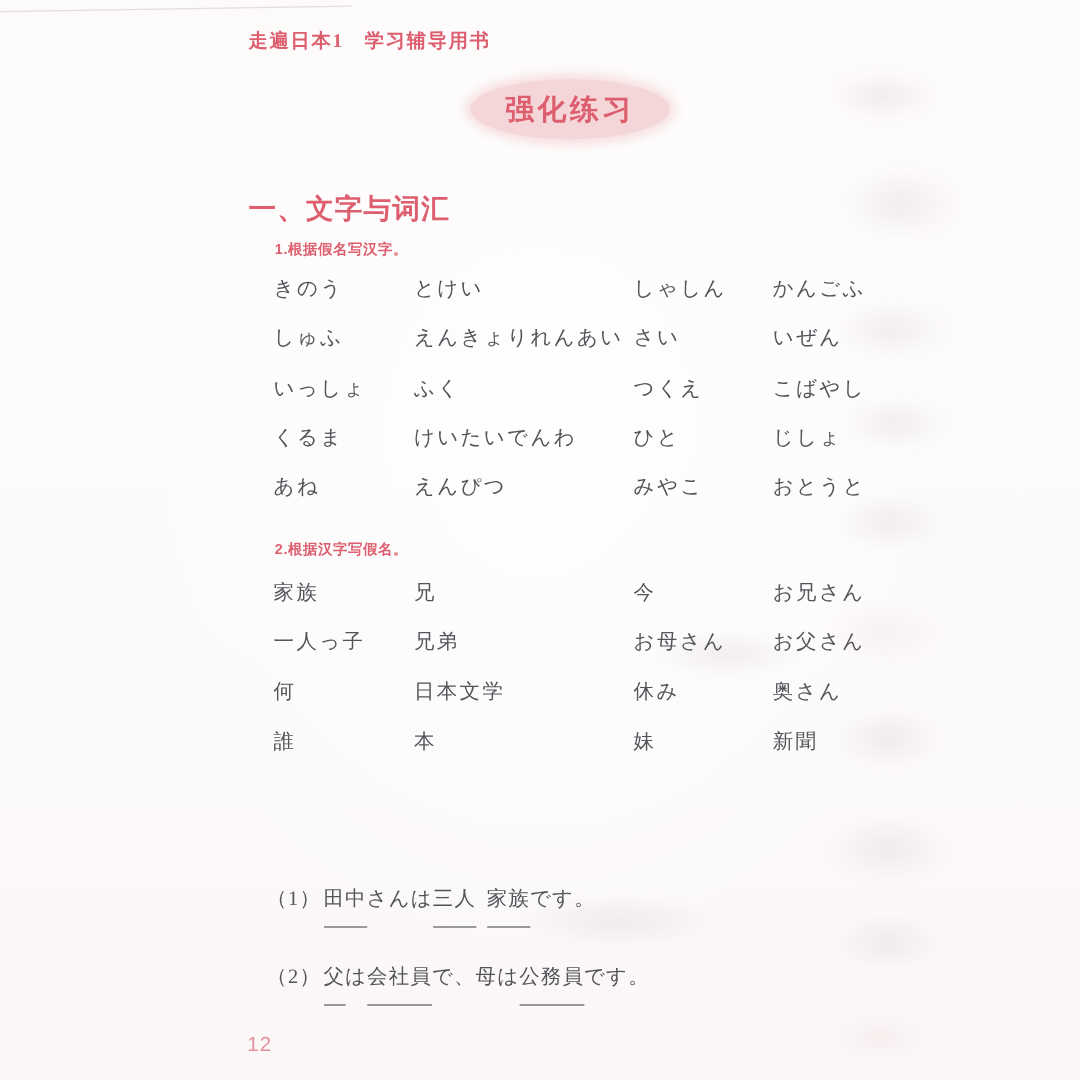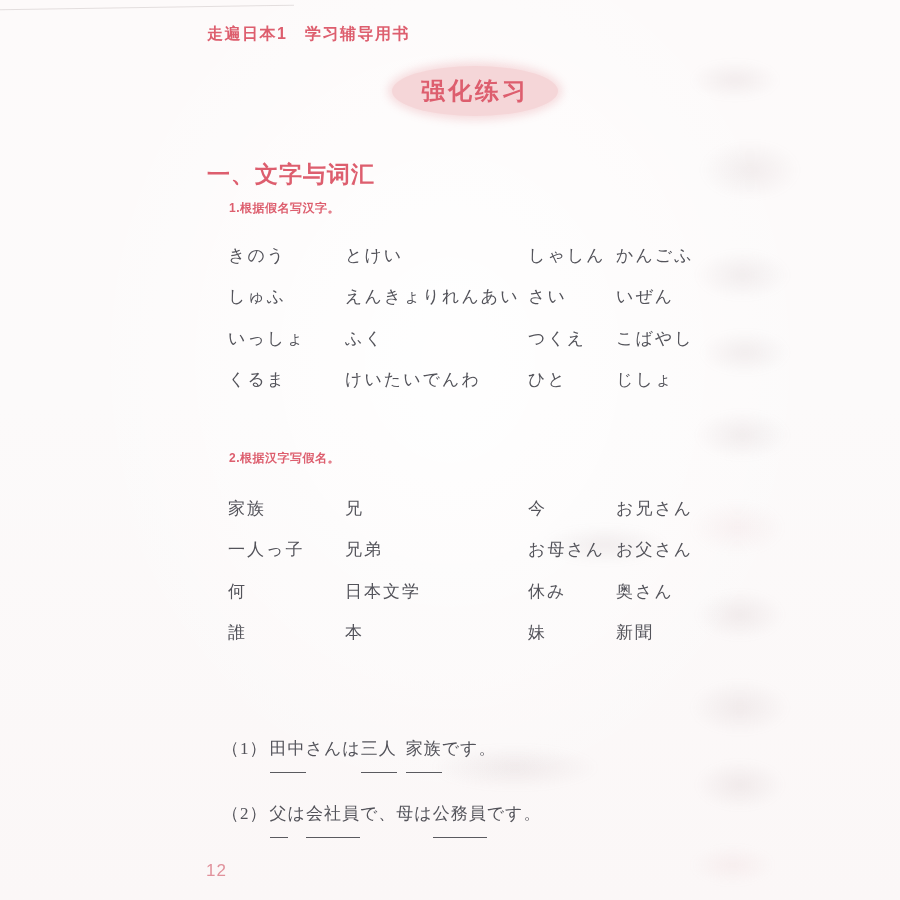--- a/index.html
+++ b/index.html
@@ -28,21 +28,21 @@
   .top-edge-line {
     position: absolute;
     top: 7px; left: -6px;
     width: 300px; height: 6px;
     border-top: 1px solid rgba(160,150,150,0.28);
     transform: rotate(-0.9deg);
   }
   .book-header {
     position: absolute;
     left: 207px; top: 24px;
-    font-family: Liberation Sans, sans-serif;
+    font-family: Liberation Serif, serif;
     font-size: 16px; font-weight: bold;
     letter-spacing: 1.5px;
     color: var(--accent-pink);
   }
   .title-badge {
     position: absolute;
     left: 392px; top: 66px;
     width: 166px; height: 50px;
     background: var(--badge-pink);
     border-radius: 50%;
@@ -80,26 +80,25 @@
   .grid { position: absolute; left: 0; width: 900px; }
   .grid-1 { top: 229px; }
   .grid-2 { top: 482px; }
   .grid .row { position: relative; height: 41.3px; }
   .grid .cell {
     position: absolute; top: 0;
     font-size: 17px;
     letter-spacing: 2px;
     color: var(--body-text);
     white-space: nowrap;
-    margin-top: 15px;
   }
   .cell.c0 { left: 228px; }
   .cell.c1 { left: 345px; }
   .cell.c2 { left: 528px; }
-  .cell.c3 { left: 616px; }
+  .cell.c3 { left: 644px; }
   .sentence {
     position: absolute;
     left: 222px;
     font-size: 17px;
     letter-spacing: 1px;
     color: var(--body-text);
     white-space: nowrap;
   }
   .sentence-1 { top: 737px; }
   .sentence-2 { top: 802px; }
@@ -175,20 +174,26 @@
       <span class="cell c1">ふく</span>
       <span class="cell c2">つくえ</span>
       <span class="cell c3">こばやし</span>
     </div>
     <div class="row">
       <span class="cell c0">くるま</span>
       <span class="cell c1">けいたいでんわ</span>
       <span class="cell c2">ひと</span>
       <span class="cell c3">じしょ</span>
     </div>
+    <div class="row">
+      <span class="cell c0">あね</span>
+      <span class="cell c1">えんぴつ</span>
+      <span class="cell c2">みやこ</span>
+      <span class="cell c3">おとうと</span>
+    </div>
   </div>
 
   <div class="ex-heading ex2-heading">
     <span class="ex-num">2.</span><span>根据汉字写假名。</span>
   </div>
   <div class="grid grid-2">
     <div class="row">
       <span class="cell c0">家族</span>
       <span class="cell c1">兄</span>
       <span class="cell c2">今</span>

